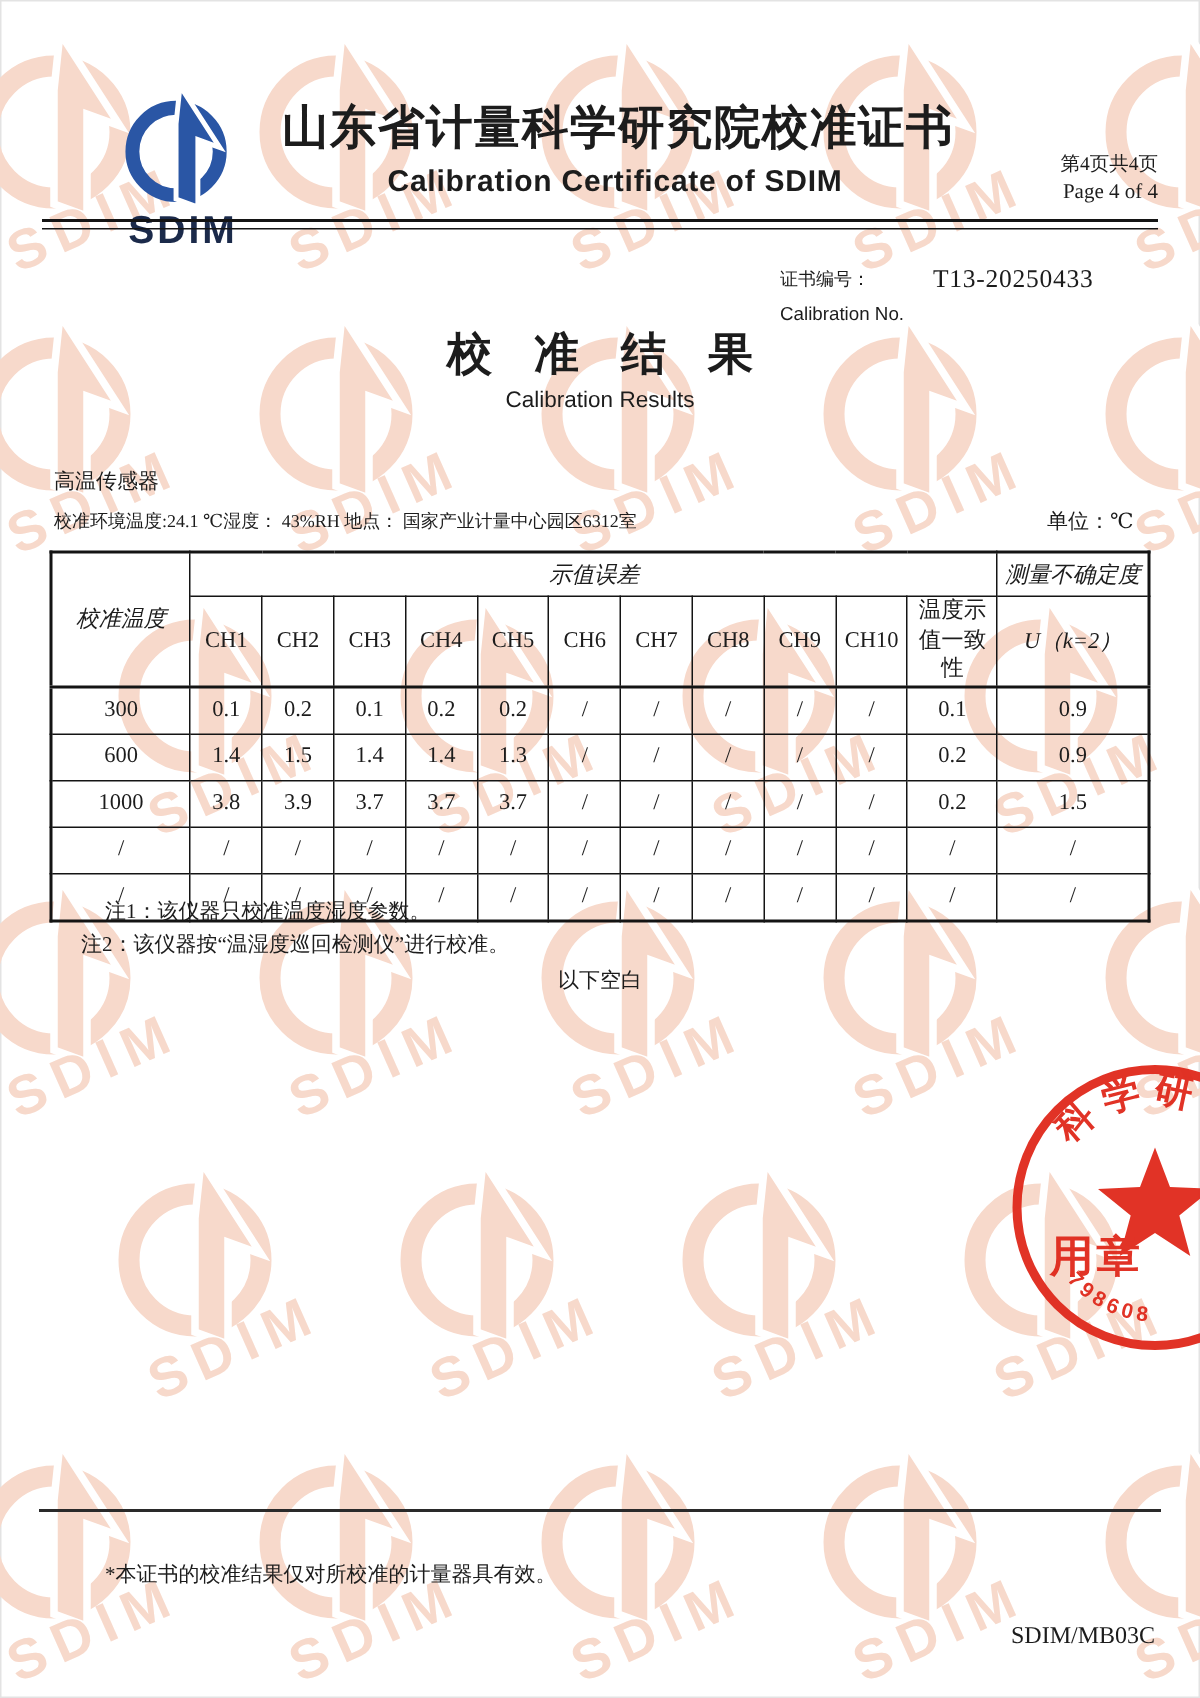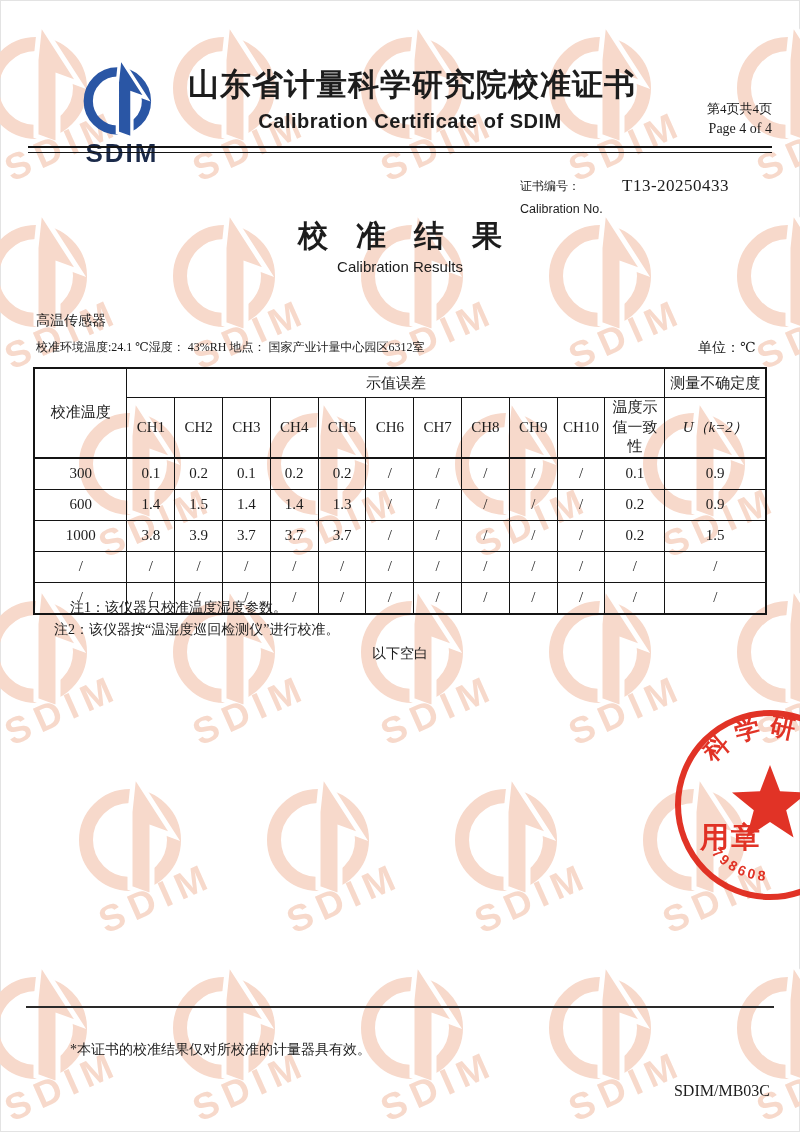--- a/index.html
+++ b/index.html
@@ -51,21 +51,21 @@
   
   .device{left:36px;top:312px;font-size:14px;}
   .env{left:36px;top:339px;font-size:12px;}
   .unit{left:698px;top:339px;font-size:14px;}
   
   .tbl-wrap{left:33px;top:367px;width:734px;}
   table{width:100%;border-collapse:collapse;table-layout:fixed;
         border:2px solid #141414;background:transparent;}
   th,td{border:1px solid #141414;text-align:center;vertical-align:middle;
         font-weight:normal;padding:0;overflow:hidden;}
-  thead tr.hrow1 th{height:28px;font-size:15px;}
+  thead tr.hrow1 th{height:28px;font-size:15px;font-style:italic;}
   thead tr.hrow2 th{height:46px;font-size:15px;}
   thead{border-bottom:2px solid #141414;}
   th.cons{font-size:10.5px;line-height:1.3;padding:0 2px;}
   th.ucol{font-style:italic;font-size:15px;}
   tbody td{height:30px;font-size:15px;}
   
   .note1{left:70px;top:599px;font-size:14px;}
   .note2{left:54px;top:621px;font-size:14px;}
   .blank-marker{left:0;top:645px;width:800px;text-align:center;font-size:14px;}
   

